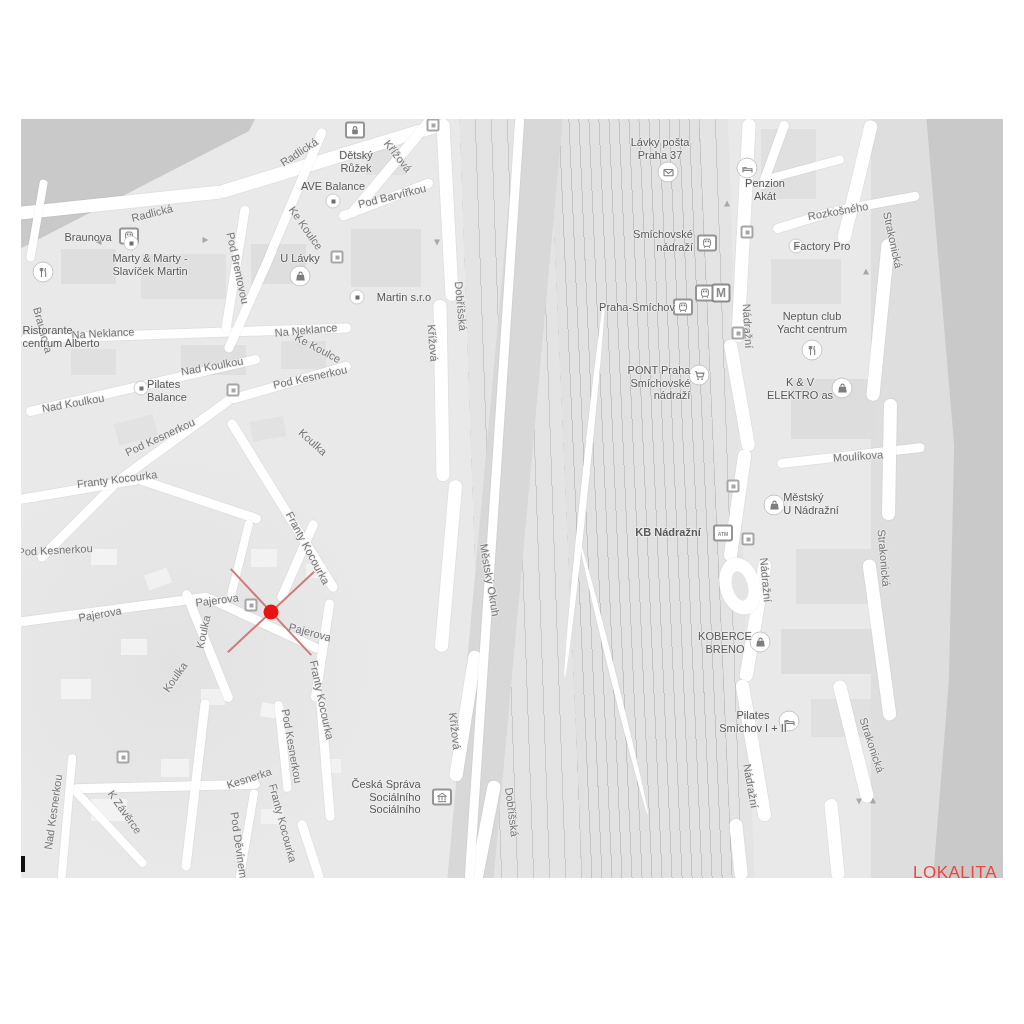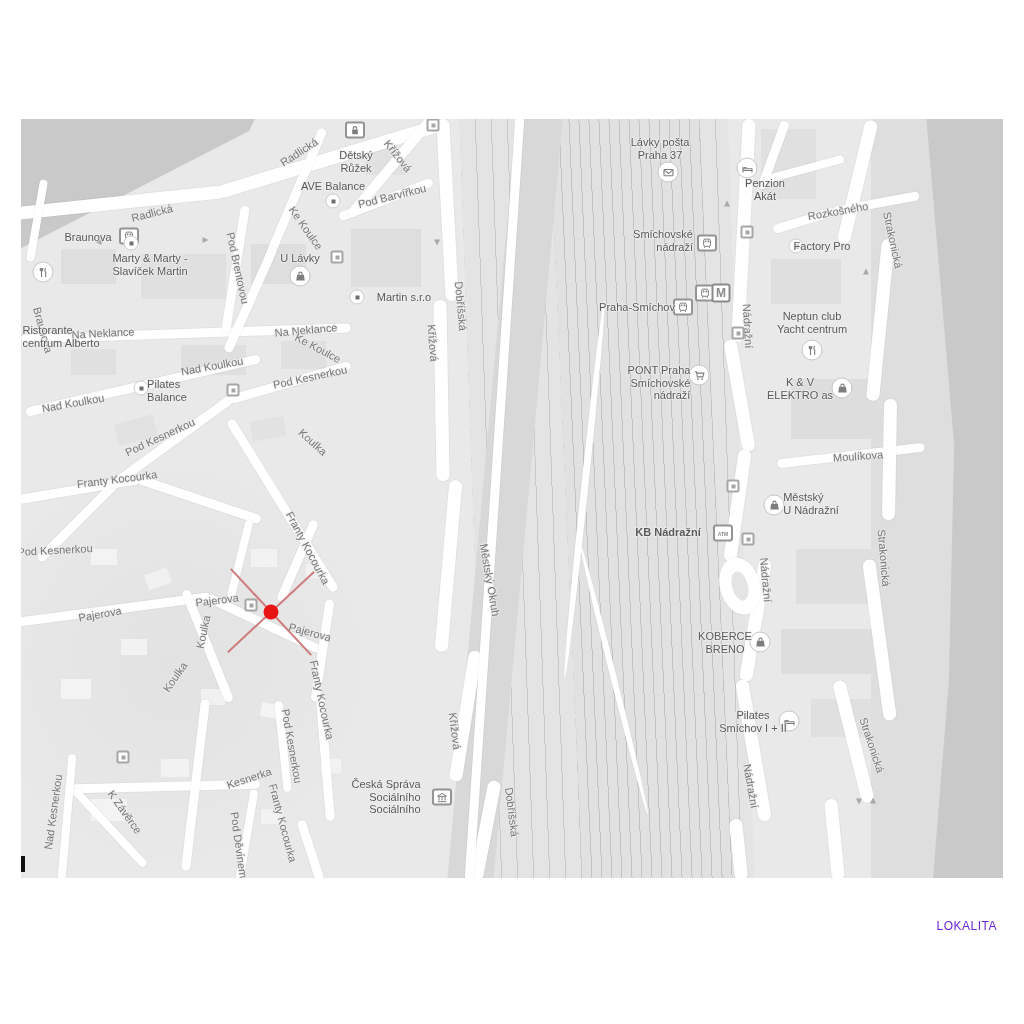--- a/index.html
+++ b/index.html
@@ -47,21 +47,21 @@
   .atm{font-size:5px;font-weight:bold;color:#8a8a8a;letter-spacing:0;}
   .ar{position:absolute;width:0;height:0;border:3px solid transparent;border-left:6px solid #a8a8a8;
       transform:translate(-50%,-50%) rotate(var(--r,0deg));}
   
   .xline{position:absolute;width:118px;height:2px;background:#cf7b7b;
          transform:translate(-50%,-50%) rotate(var(--r,45deg));}
   .rdot{position:absolute;width:15px;height:15px;border-radius:50%;background:#e81313;
         transform:translate(-50%,-50%);}
   .tick{position:absolute;background:#111111;}
   
-  #caption{position:absolute;right:27px;top:919px;font-size:12px;color:#6d28d9;
+  #caption{position:absolute;right:27px;top:863px;font-size:17px;color:#ef4444;
            letter-spacing:0.5px;}
   svg.g{display:block;}
 </style>
 </head>
 <body>
 
 <svg width="0" height="0" style="position:absolute" aria-hidden="true">
   <defs>
     <g id="sy-envelope" stroke="#7d7d7d" stroke-width="1.1" fill="none">
       <rect x="1.5" y="3" width="9" height="6.3" rx="0.8"></rect>

